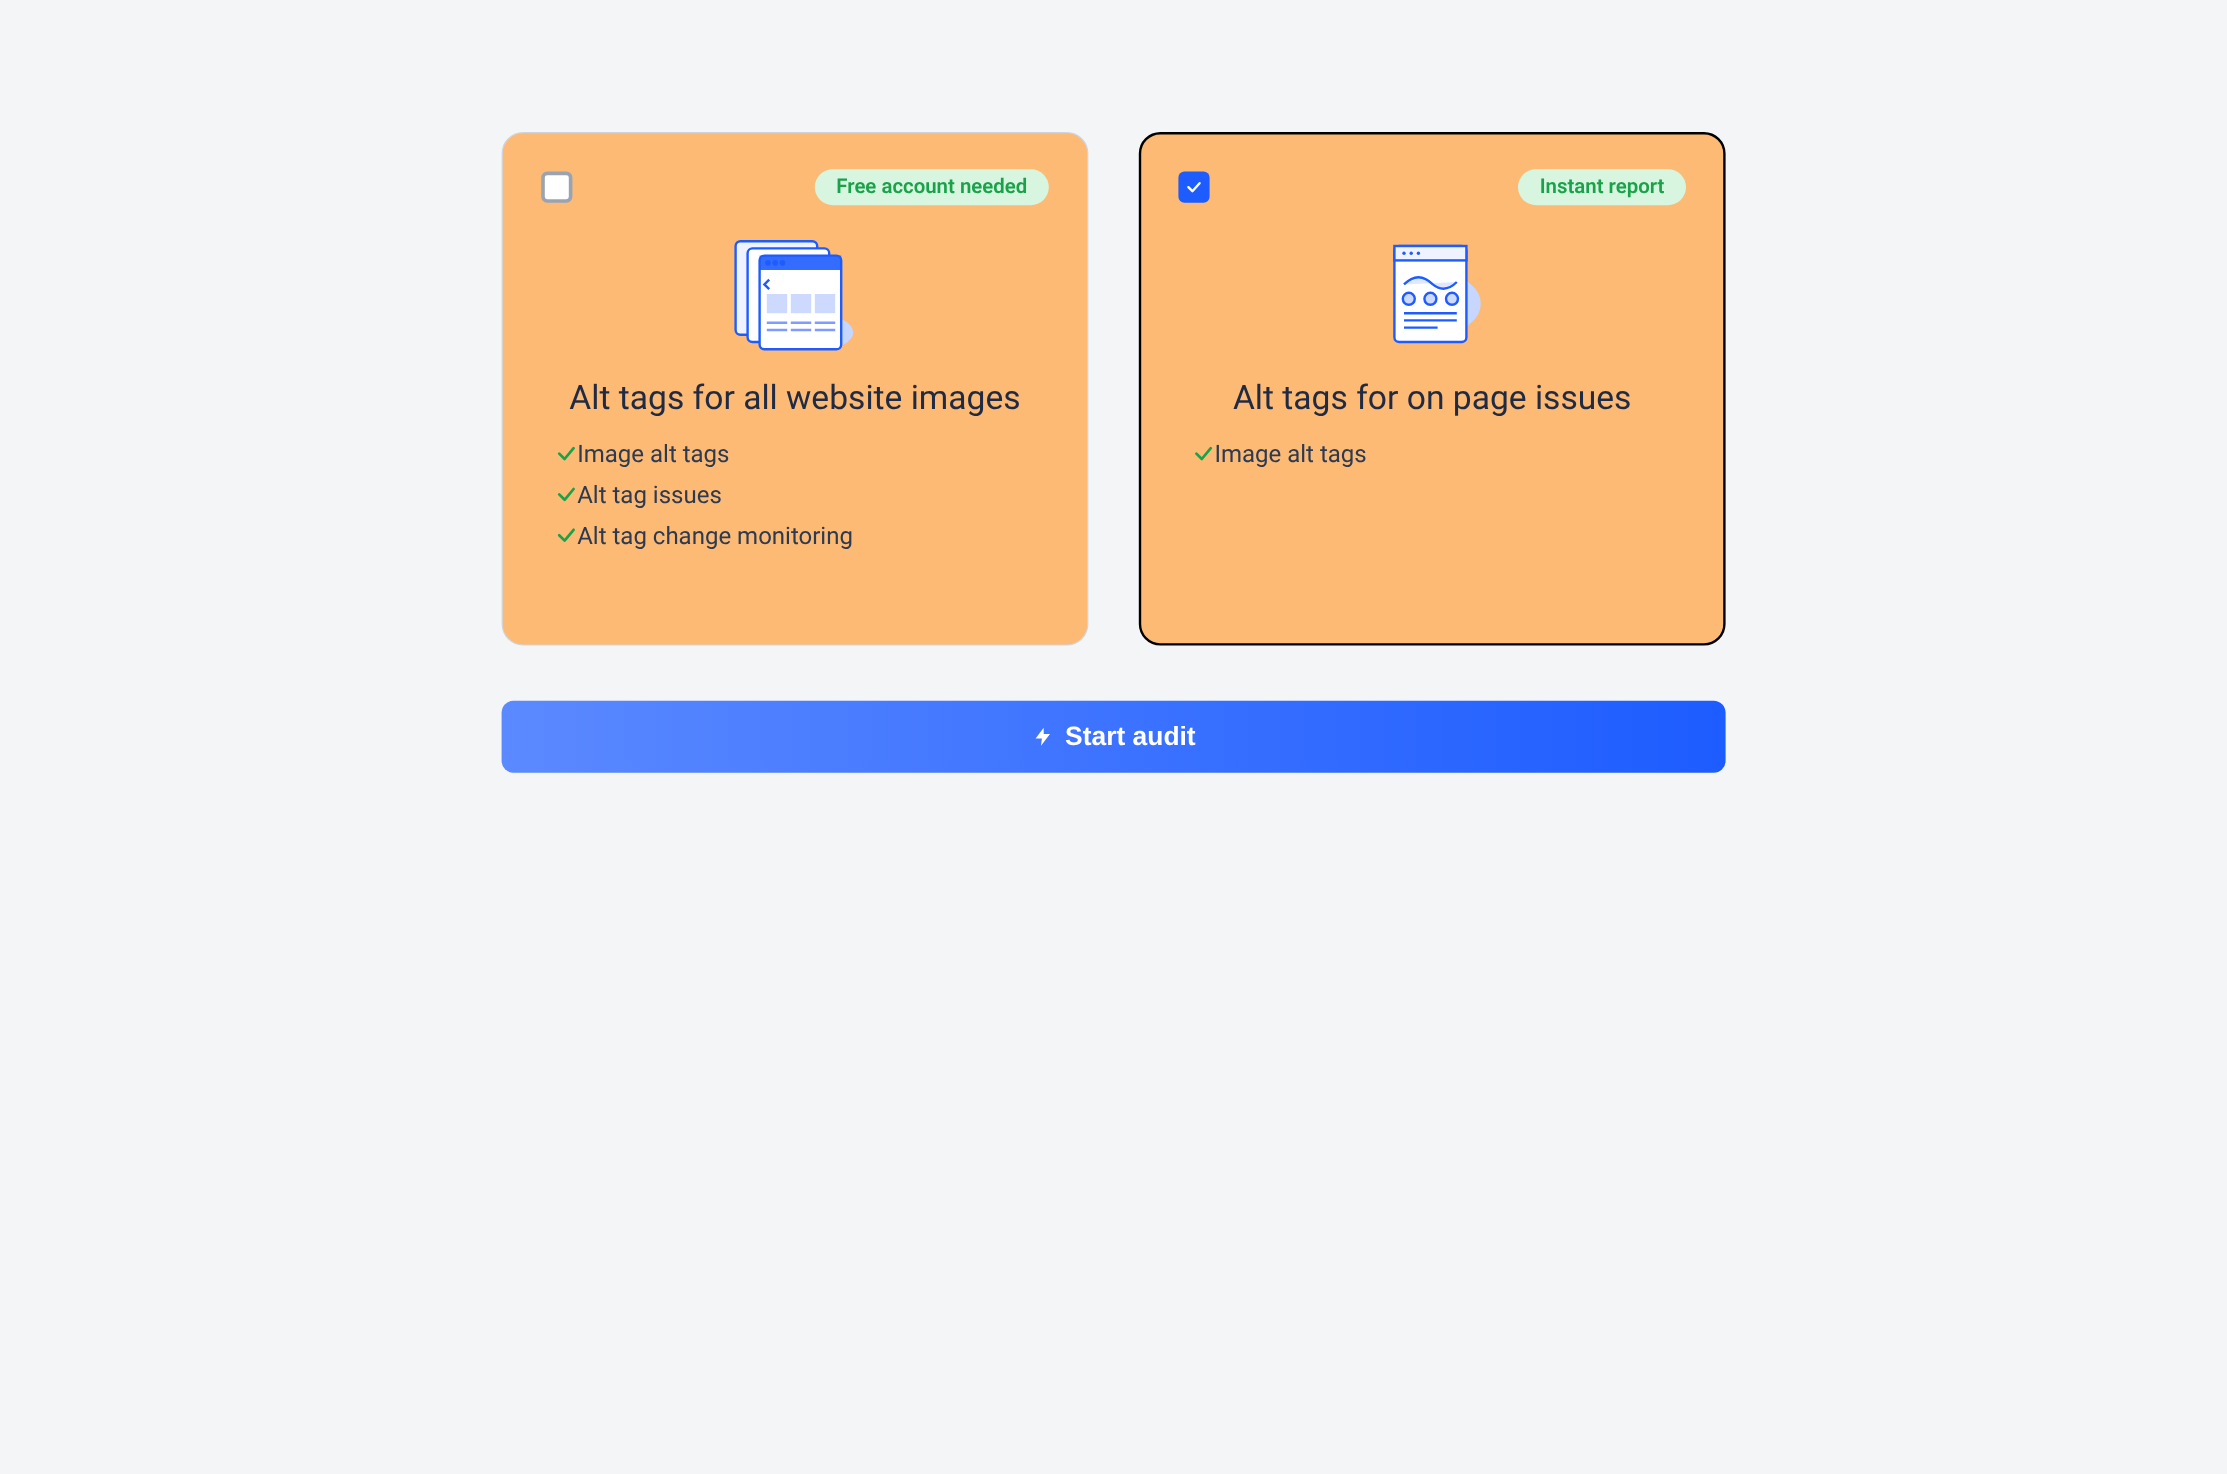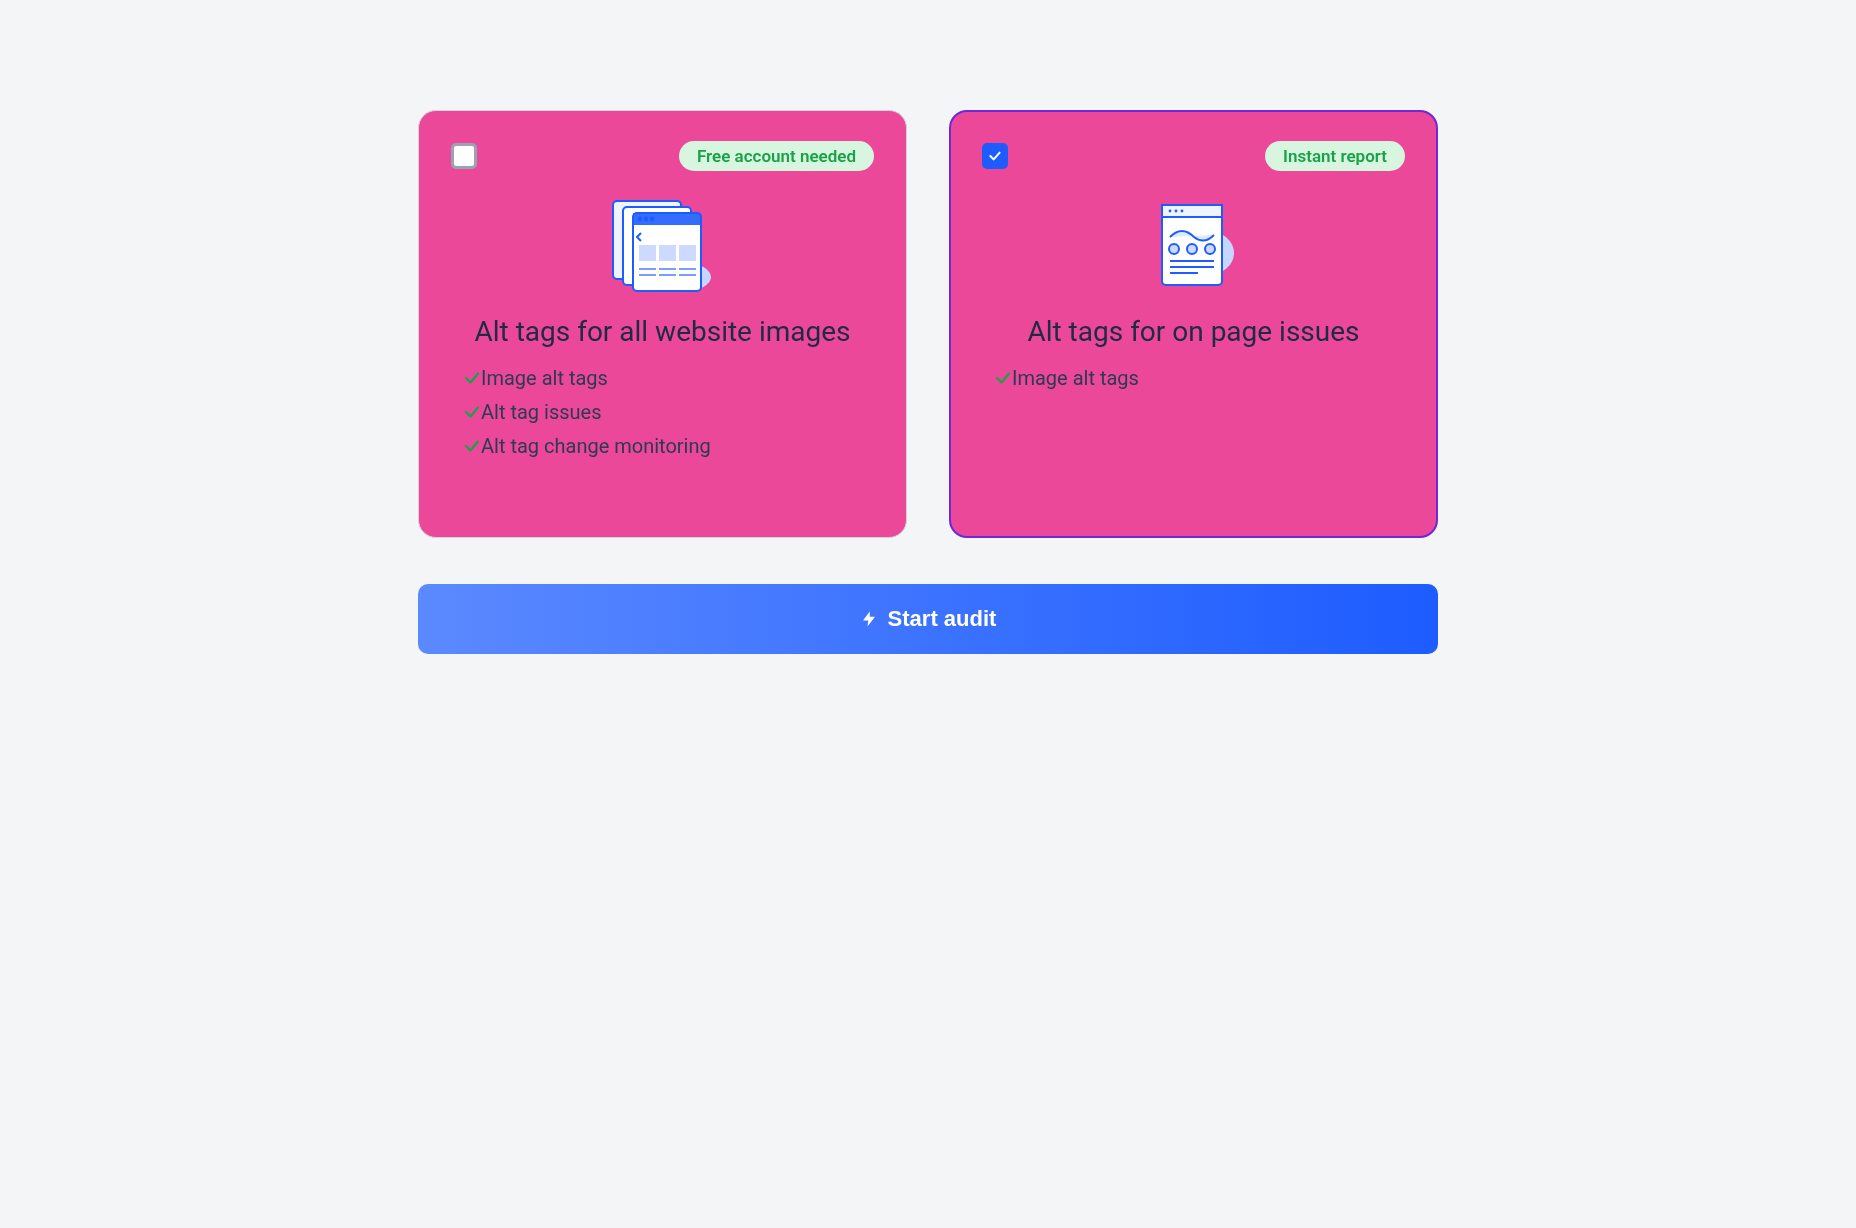--- a/index.html
+++ b/index.html
@@ -23,30 +23,30 @@
     color: #1f2a44;
     margin-bottom: 68px;
   }
   .cards {
     display: flex;
     gap: 42px;
     justify-content: center;
   }
   .card {
     flex: 1 1 0;
-    background: #ec4899;
+    background: #fdba74;
     border: 1px solid #cfd4dc;
     border-radius: 18px;
     padding: 30px 32px 30px 32px;
     min-height: 428px;
     cursor: pointer;
     position: relative;
   }
   .card.selected {
-    border: 2px solid #6d28d9;
+    border: 2px solid #000000;
     padding: 29px 31px 29px 31px;
   }
   .card-top {
     display: flex;
     align-items: center;
     justify-content: space-between;
     margin-bottom: 26px;
   }
   .checkbox {
     width: 26px;
@@ -98,21 +98,21 @@
   }
   .check-icon {
     flex: 0 0 auto;
     width: 18px;
     height: 18px;
     display: inline-flex;
   }
   .cta {
     margin-top: 46px;
     width: 100%;
-    height: 70px;
+    height: 60px;
     border: none;
     border-radius: 10px;
     background: linear-gradient(90deg, #5b89ff 0%, #1d5cff 100%);
     color: #fff;
     font-size: 22px;
     font-weight: 600;
     display: flex;
     align-items: center;
     justify-content: center;
     gap: 10px;

